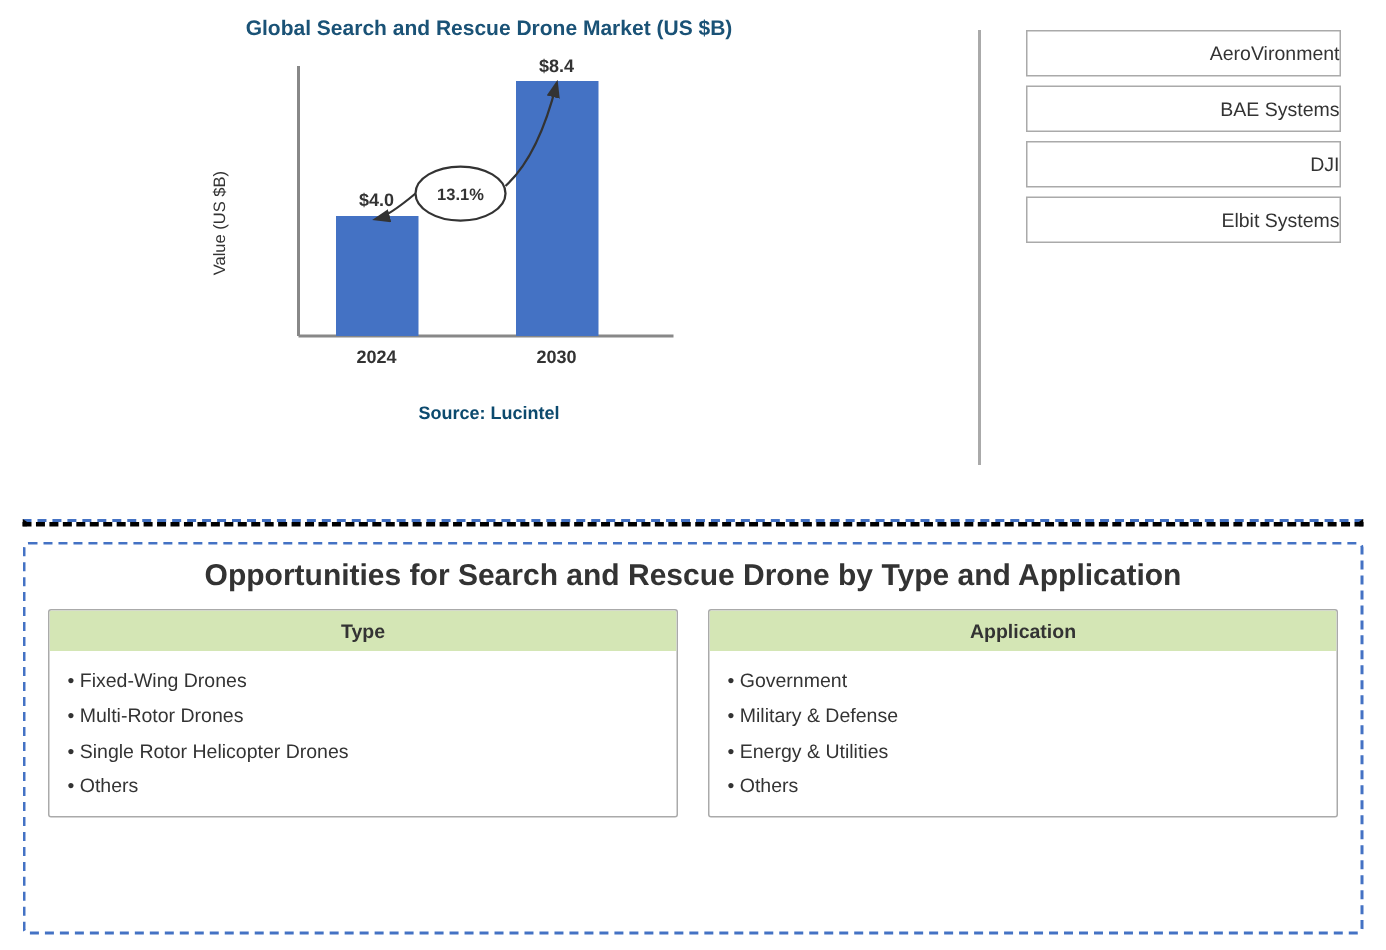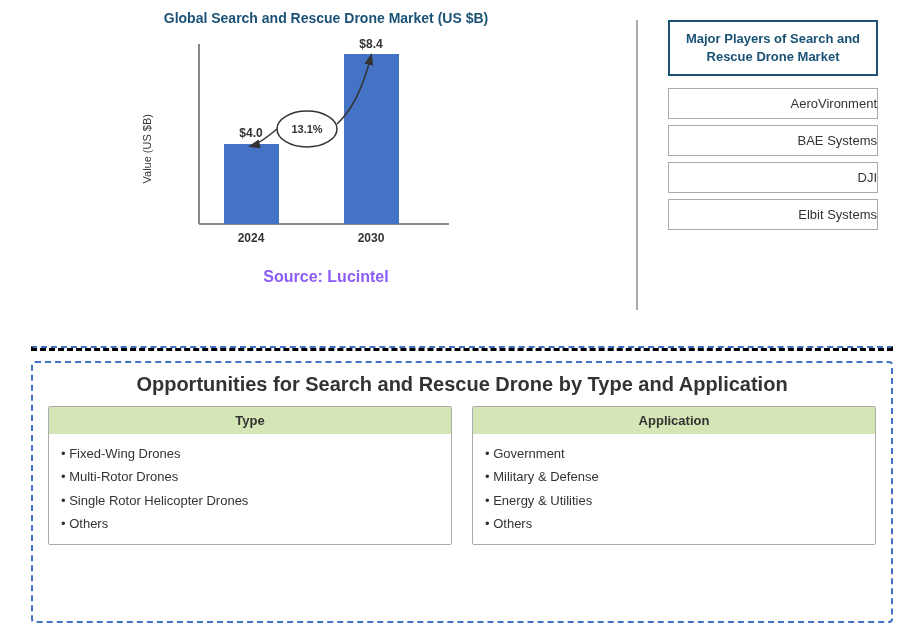--- a/index.html
+++ b/index.html
@@ -10,21 +10,21 @@
       height: 633px;
       overflow: hidden;
       font-size: 13px;
     }
 
     .main-container {
       width: 924px;
       height: 633px;
       display: flex;
       flex-direction: column;
-      padding: 10px 31px;
+      padding: 10px 15px;
     }
 
     
     .top-section {
       display: flex;
       flex-direction: row;
       width: 100%;
       height: 330px;
     }
 
@@ -49,23 +49,23 @@
       writing-mode: vertical-rl;
       transform: rotate(180deg);
       font-size: 11px;
       color: #333;
       margin-right: 6px;
       align-self: center;
       white-space: nowrap;
     }
 
     .source-label {
-      font-size: 16px;
-      font-weight: bold;
-      color: #8b5cf6;
+      font-size: 12px;
+      font-weight: bold;
+      color: #0c4a6e;
       margin-top: 8px;
       text-align: center;
     }
 
     
     .vertical-divider {
       width: 2px;
       background-color: #aaa;
       margin: 0 15px;
       height: 290px;
@@ -215,21 +215,20 @@
           </defs>
         </svg>
       </div>
 
       <div class="source-label" style="margin-top:4px;">Source: Lucintel</div>
     </div>
 
     <div class="vertical-divider"></div>
 
     <div class="right-panel">
-      <div class="major-players-title">Major Players of Search and Rescue Drone Market</div>
 
       <div class="player-item">AeroVironment</div>
       <div class="player-item">BAE Systems</div>
       <div class="player-item">DJI</div>
       <div class="player-item">Elbit Systems</div>
     </div>
 
   </div>
 
   <div class="horizontal-divider"></div>

